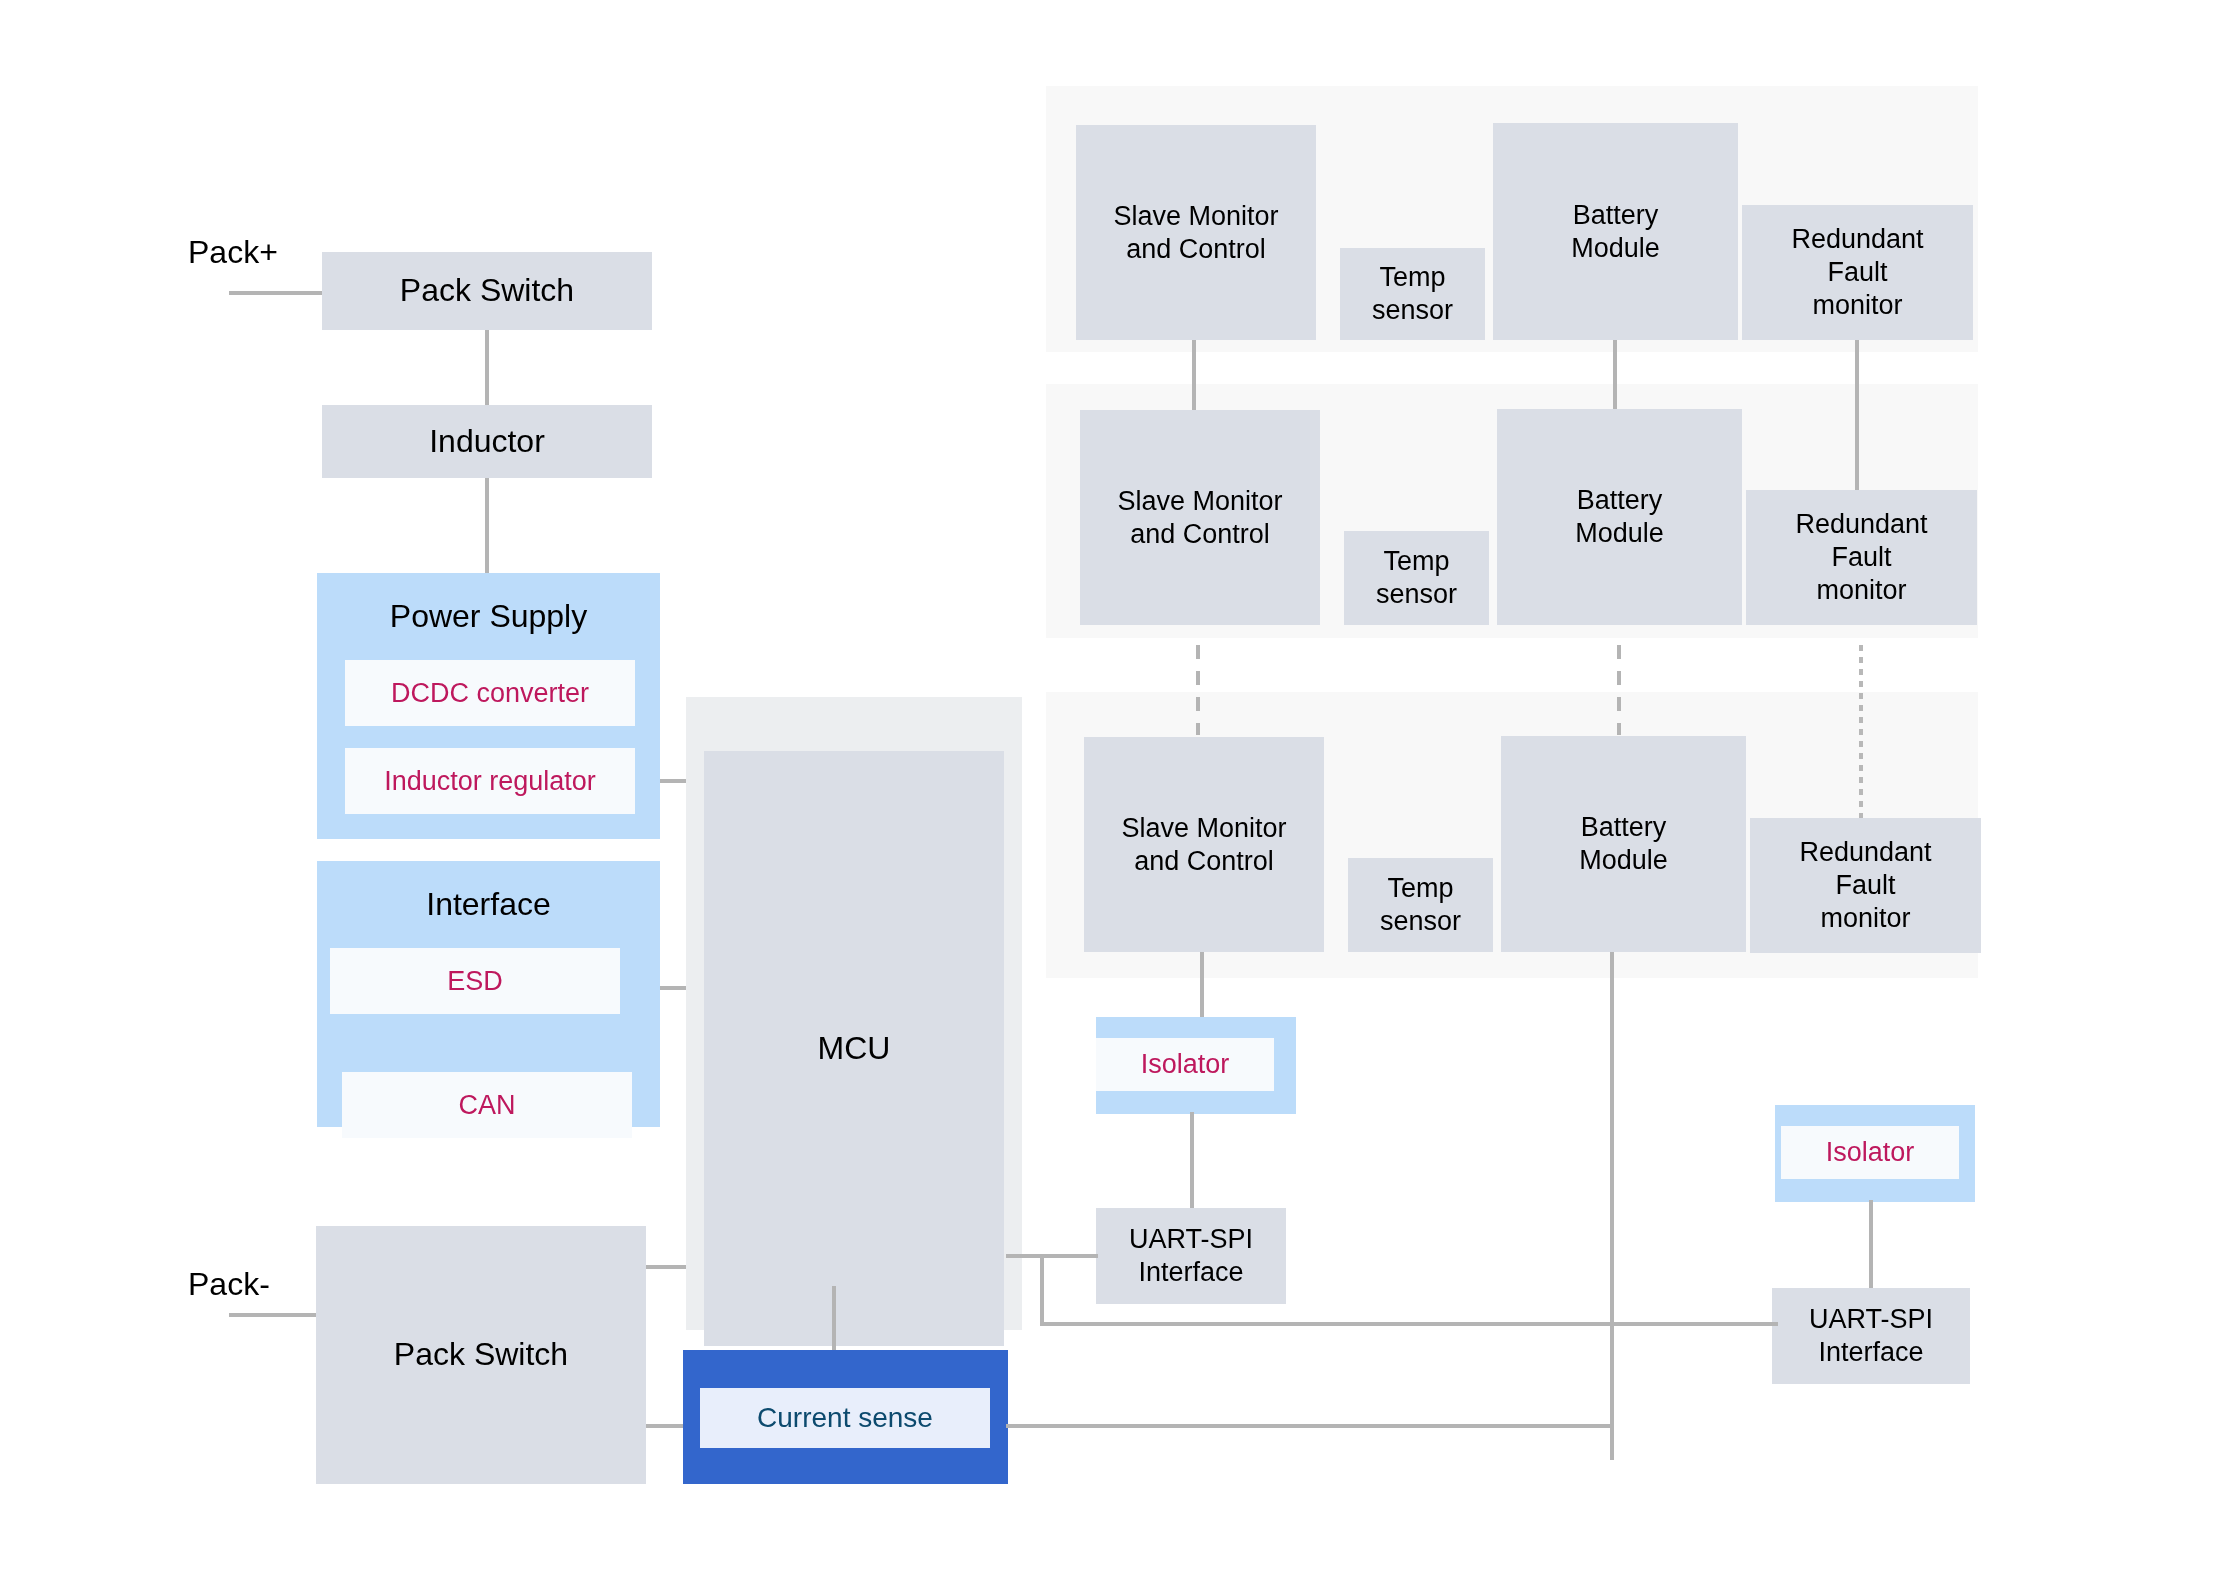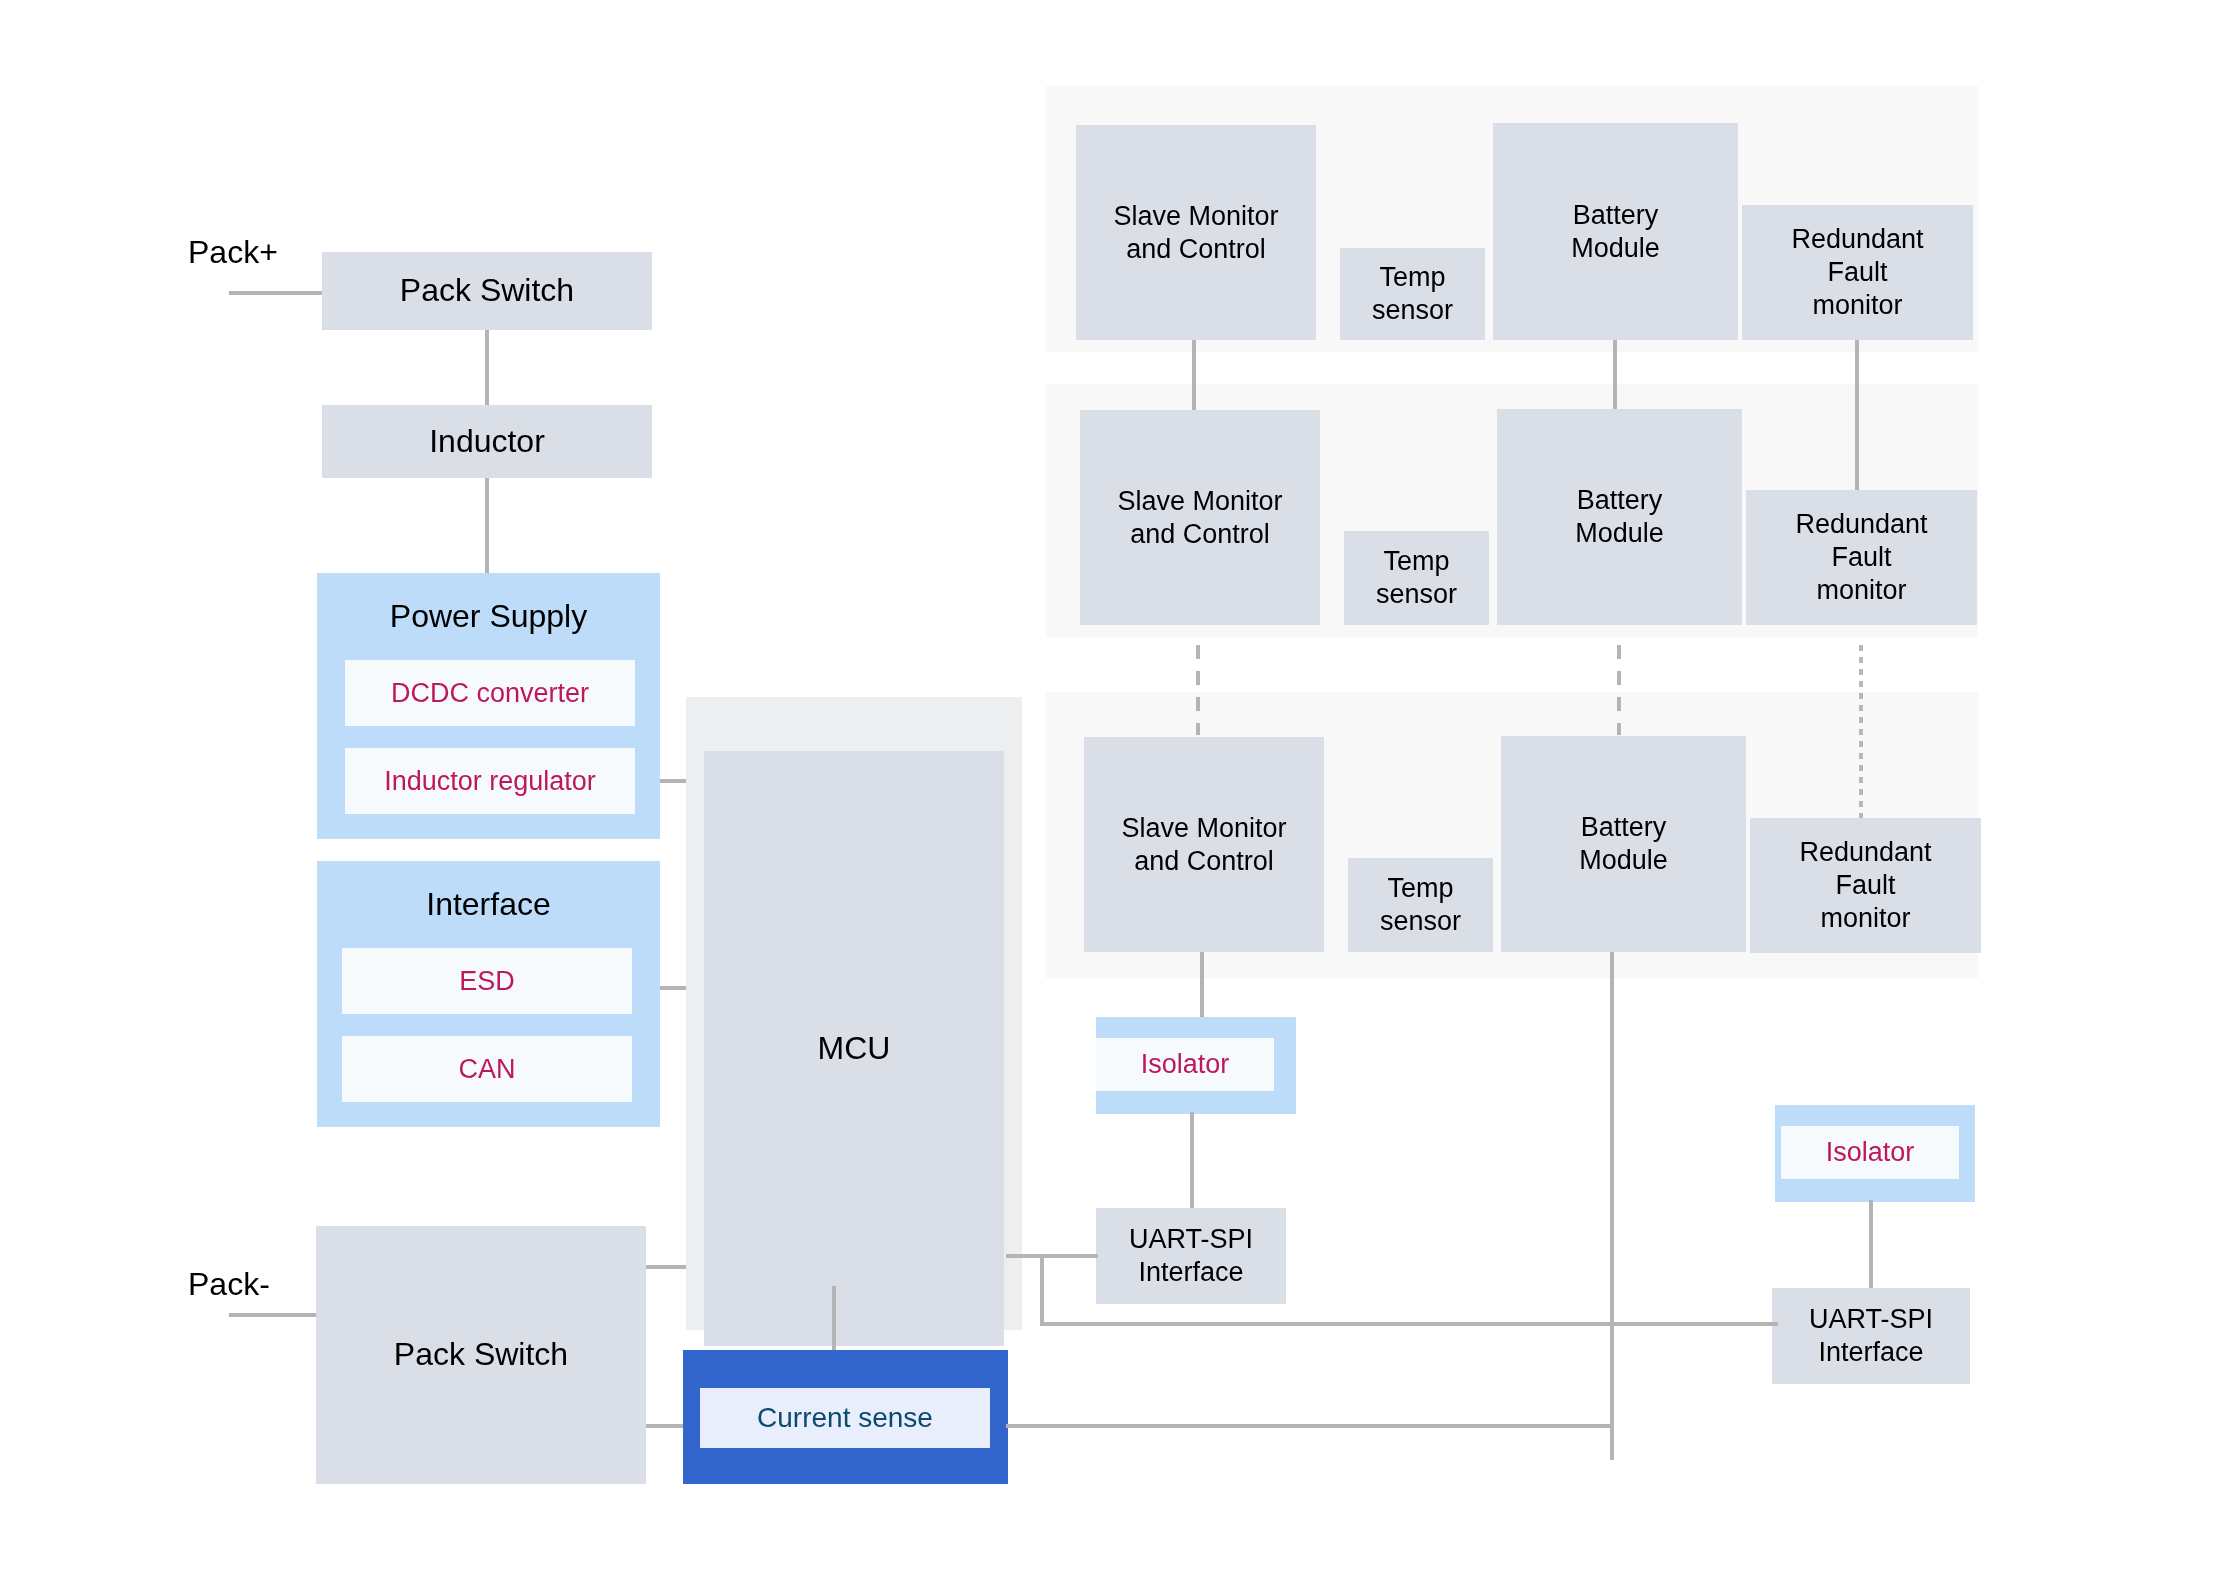--- a/index.html
+++ b/index.html
@@ -165,22 +165,22 @@
 
   <div class="blue-wrap" style="position:absolute; left:317px; top:573px; width:343px; height:266px;"></div>
   <div class="plain-label" style="left:317px; top:598px; width:343px; text-align:center; font-size:32px;">Power Supply</div>
   <div class="inner-white" style="left:345px; top:660px; width:290px; height:66px; font-size:27px;">DCDC converter</div>
   <div class="inner-white" style="left:345px; top:748px; width:290px; height:66px; font-size:27px;">Inductor regulator</div>
 
   <div class="conn conn-h" style="left:660px; top:779px; width:42px;"></div>
 
   <div class="blue-wrap" style="position:absolute; left:317px; top:861px; width:343px; height:266px;"></div>
   <div class="plain-label" style="left:317px; top:886px; width:343px; text-align:center; font-size:32px;">Interface</div>
-  <div class="inner-white" style="left:342px; top:948px; width:290px; height:66px; font-size:27px;">ESD</div>
-  <div class="inner-white" style="left:342px; top:1036px; width:290px; height:66px; font-size:27px;">CAN</div>
+  <div class="inner-white" style="left:330px; top:948px; width:290px; height:66px; font-size:27px;">ESD</div>
+  <div class="inner-white" style="left:342px; top:1072px; width:290px; height:66px; font-size:27px;">CAN</div>
 
   <div class="conn conn-h" style="left:660px; top:986px; width:42px;"></div>
 
   <div class="plain-label" style="left:188px; top:1266px; font-size:32px;">Pack-</div>
   <div class="conn conn-h" style="left:229px; top:1313px; width:96px;"></div>
 
   <div class="box grey" style="left:316px; top:1226px; width:330px; height:258px; font-size:32px;">Pack Switch</div>
 
   <div class="conn conn-h" style="left:646px; top:1265px; width:44px;"></div>
   <div class="conn conn-h" style="left:646px; top:1424px; width:44px;"></div>

